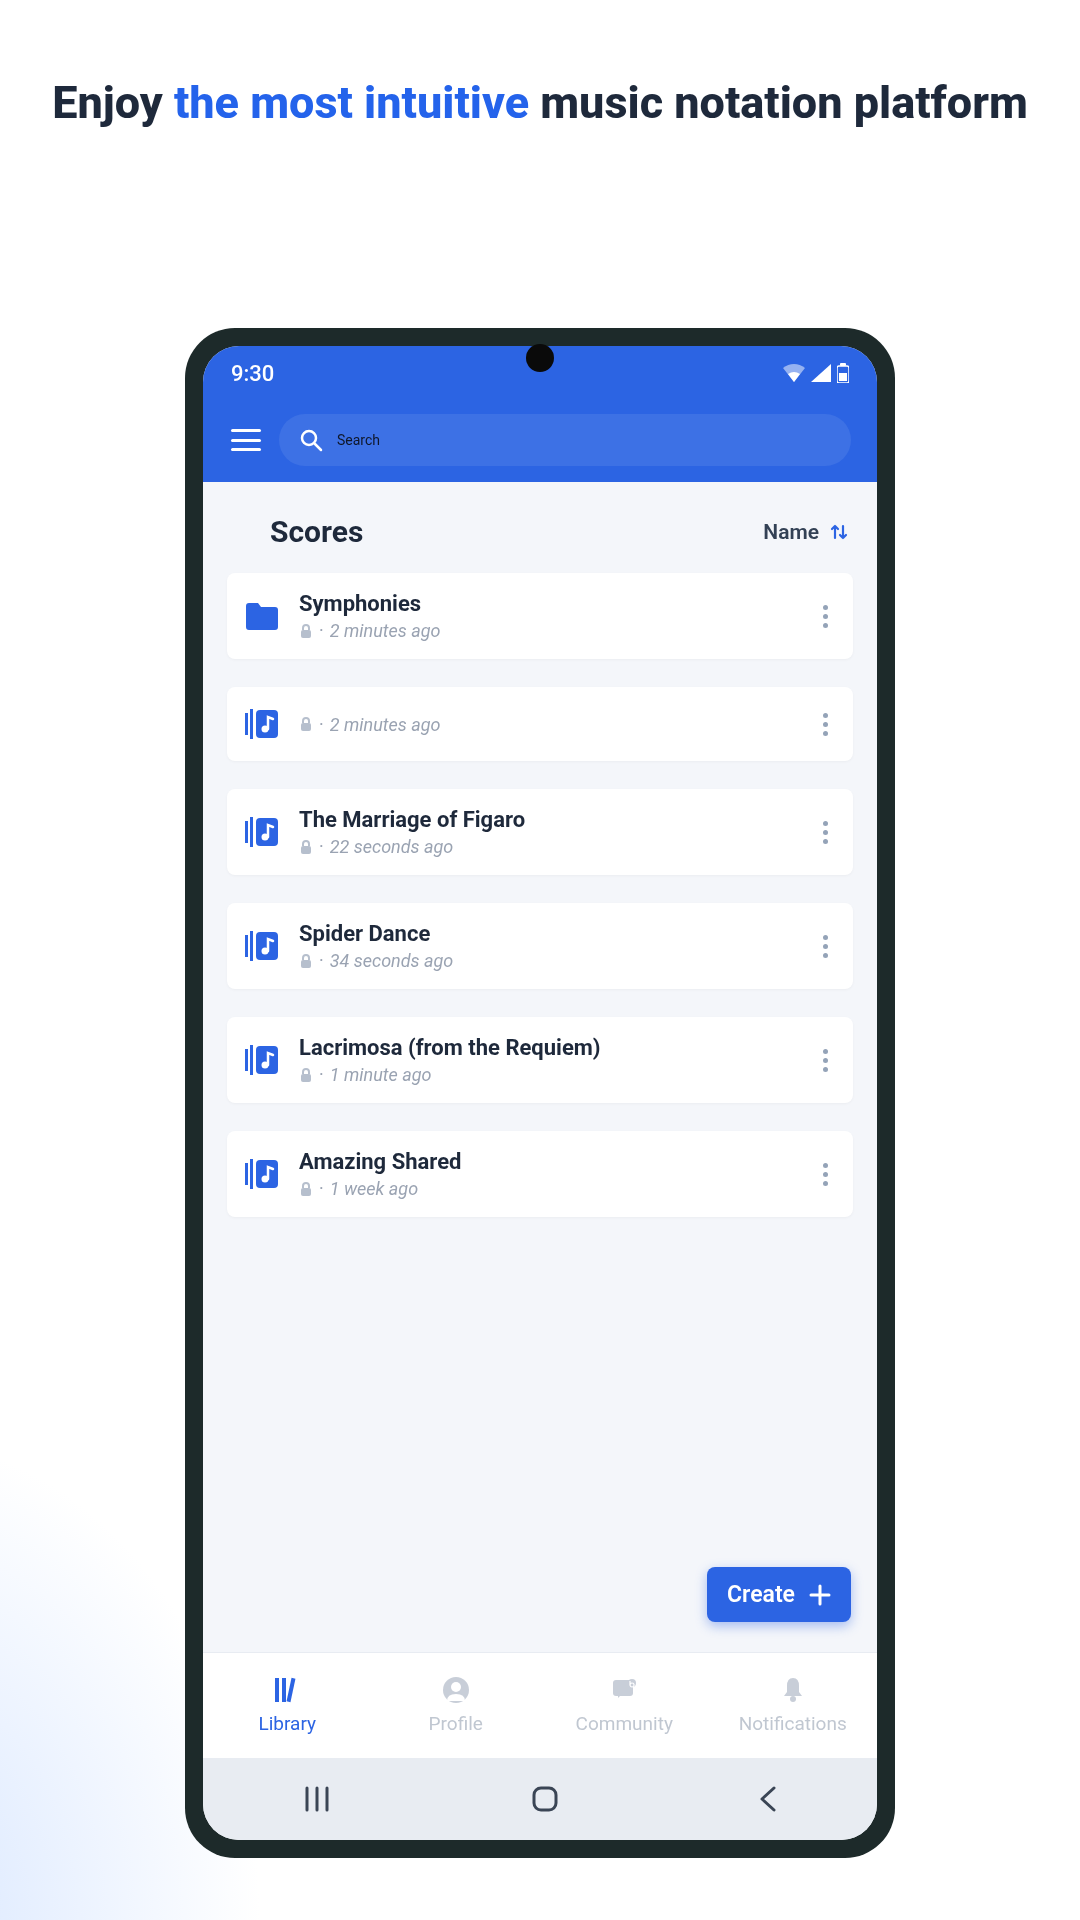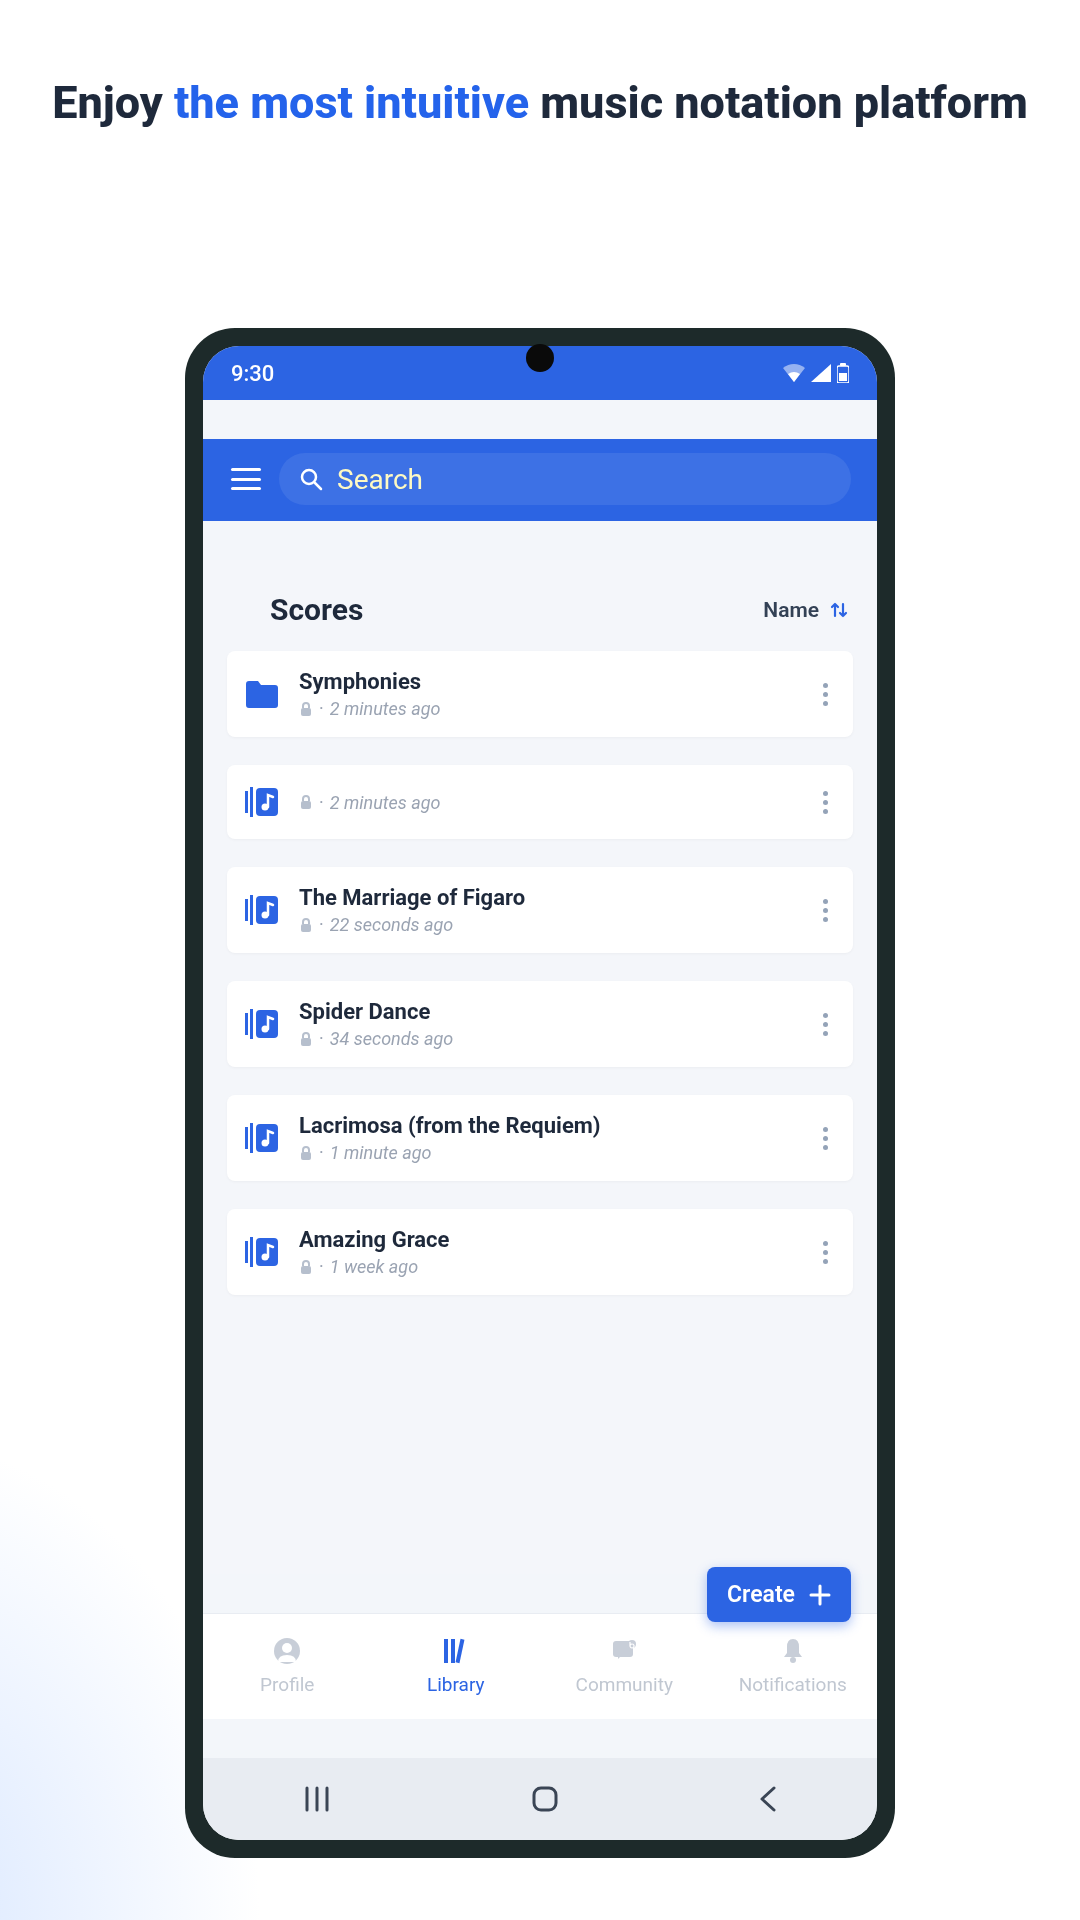--- a/index.html
+++ b/index.html
@@ -34,21 +34,20 @@
   }
   .screen {
     width: 100%;
     height: 100%;
     background: #f3f6fa;
     border-radius: 36px;
     overflow: hidden;
     display: flex;
     flex-direction: column;
     position: relative;
-    gap: 39px;
   }
   .notch {
     position: absolute;
     top: 16px;
     left: 50%;
     transform: translateX(-50%);
     width: 28px;
     height: 28px;
     background: #0a0a0a;
     border-radius: 50%;
@@ -85,22 +84,22 @@
     flex: 1;
     background: #3d71e5;
     border-radius: 28px;
     height: 52px;
     display: flex;
     align-items: center;
     padding: 0 20px;
     gap: 14px;
   }
   .search-box .placeholder {
-    color: #fef9c3;
-    font-size: 28px;
+    color: #0f172a;
+    font-size: 14px;
   }
   .tabs {
     display: flex;
     color: #b6cdff;
     font-size: 22px;
   }
   .tab {
     padding: 22px 0 20px 0;
     flex: 1;
     text-align: center;
@@ -423,21 +422,21 @@
             <div class="item-icon">
               <svg width="38" height="34" viewBox="0 0 38 34">
                 <rect x="2" y="6" width="3" height="22" fill="#2c64e3"></rect>
                 <rect x="7" y="2" width="3" height="30" fill="#2c64e3"></rect>
                 <rect x="13" y="3" width="22" height="28" rx="4" fill="#2c64e3"></rect>
                 <circle cx="22" cy="22" r="3.5" fill="#fff"></circle>
                 <path d="M25 22 L25 10 L30 12" stroke="#fff" stroke-width="2.5" fill="none" stroke-linecap="round"></path>
               </svg>
             </div>
             <div class="item-body">
-              <div class="item-title">Amazing Grace</div>
+              <div class="item-title">Amazing Shared</div>
               <div class="item-meta">
                 <span>
                   <svg width="14" height="16" viewBox="0 0 14 16">
                     <rect x="2" y="7" width="10" height="8" rx="2" fill="#b6bfcd"></rect>
                     <path d="M4 7 V5 a3 3 0 0 1 6 0 V7" fill="none" stroke="#b6bfcd" stroke-width="2"></path>
                   </svg>
                 </span>
                 <span class="dot">·</span>
                 <span>1 week ago</span>
               </div>
@@ -452,35 +451,35 @@
     </div>
 
     <div class="fab">
       <span>Create</span>
       <svg width="22" height="22" viewBox="0 0 22 22">
           <path d="M11 2 V20 M2 11 H20" stroke="#fff" stroke-width="3" stroke-linecap="round"></path>
         </svg>
     </div>
 
     <div class="bottom-nav">
+      <div class="nav-item active">
+        <svg width="30" height="28" viewBox="0 0 30 28">
+            <rect x="3" y="2" width="4" height="24" fill="#2c64e3"></rect>
+            <rect x="10" y="2" width="4" height="24" fill="#2c64e3"></rect>
+            <rect x="17" y="2" width="4" height="24" fill="#2c64e3" transform="rotate(12 19 14)"></rect>
+          </svg>
+        <span>Library</span>
+      </div>
       <div class="nav-item">
         <svg width="28" height="28" viewBox="0 0 28 28">
             <circle cx="14" cy="14" r="13" fill="#c8ced8"></circle>
             <circle cx="14" cy="11" r="5" fill="#fff"></circle>
             <path d="M5 25 Q5 18 14 18 Q23 18 23 25" fill="#fff"></path>
           </svg>
         <span>Profile</span>
-      </div>
-      <div class="nav-item active">
-        <svg width="30" height="28" viewBox="0 0 30 28">
-            <rect x="3" y="2" width="4" height="24" fill="#2c64e3"></rect>
-            <rect x="10" y="2" width="4" height="24" fill="#2c64e3"></rect>
-            <rect x="17" y="2" width="4" height="24" fill="#2c64e3" transform="rotate(12 19 14)"></rect>
-          </svg>
-        <span>Library</span>
       </div>
       <div class="nav-item">
         <svg width="28" height="28" viewBox="0 0 28 28">
             <rect x="3" y="4" width="20" height="16" rx="3" fill="#c8ced8"></rect>
             <path d="M8 22 L12 18 L8 18 Z" fill="#c8ced8"></path>
             <circle cx="22" cy="7" r="4" fill="#c8ced8"></circle>
             <path d="M20 5 L20 9 M22 7 a2 2 0 1 0 0.1 0" stroke="#fff" stroke-width="1.2" fill="none"></path>
           </svg>
         <span>Community</span>
       </div>

